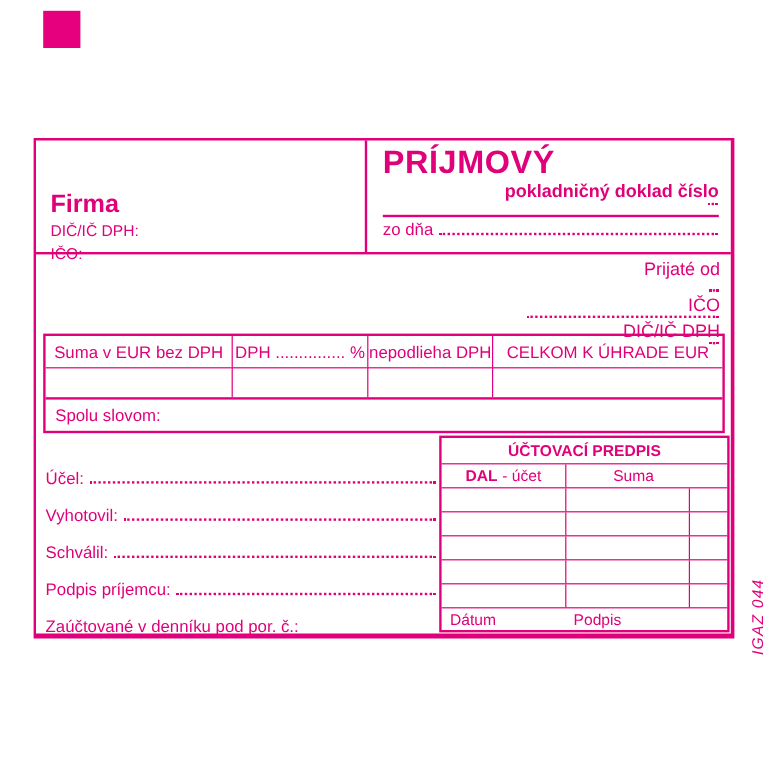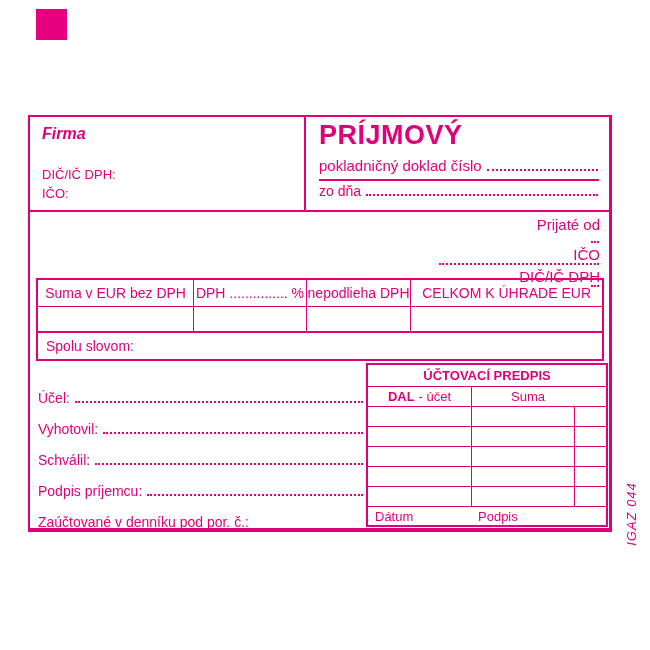--- a/index.html
+++ b/index.html
@@ -9,25 +9,25 @@
   }
   .badge{position:absolute;left:36px;top:9px;width:31px;height:31px;background:#e6007e;}
   .form{
     position:absolute;left:28px;top:115px;width:584px;height:417px;
     border:solid #e0007a;border-width:2px 3px 4px 2px;box-sizing:border-box;
   }
   
   .header-band{position:absolute;left:0;top:0;right:0;height:93px;border-bottom:2px solid #e0007a;display:flex;}
   .header-left{width:276px;border-right:2px solid #e0007a;box-sizing:border-box;
     padding:8px 12px 7px 12px;display:flex;flex-direction:column;}
-  .firma{font-size:16px;font-weight:bold;font-style:italic;}
+  .firma{font-size:21px;font-weight:bold;margin-top:34px;}
   .company-lines{margin-top:auto;font-size:13px;line-height:19px;}
   .header-right{flex:1;padding:3px 10px 5px 13px;display:flex;flex-direction:column;min-width:0;}
   .doc-title{font-size:27px;font-weight:bold;line-height:31px;letter-spacing:.5px;}
-  .subtitle-line{display:flex;align-items:flex-end;font-size:15px;font-weight:normal;height:23px;padding-bottom:5px;}
+  .subtitle-line{display:flex;align-items:flex-end;font-size:15px;font-weight:bold;height:23px;padding-bottom:5px;flex-direction:column;}
   .date-line{border-top:2px solid #e0007a;display:flex;align-items:flex-end;font-size:14px;flex:1;padding-bottom:6px;}
   
   .ld{flex:1;border-bottom:2px dotted #e0007a;margin:0 1px 3px 5px;min-width:8px;}
   .ld.fixed{flex:none;width:160px;}
   
   .received-band{position:absolute;left:0;right:0;top:95px;height:64px;
     padding:4px 9px 0 10px;box-sizing:border-box;font-size:15px;}
   .rline{display:flex;align-items:flex-end;height:30px;flex-direction:column;}
   .rline .lbl2{margin-left:6px;}
   

